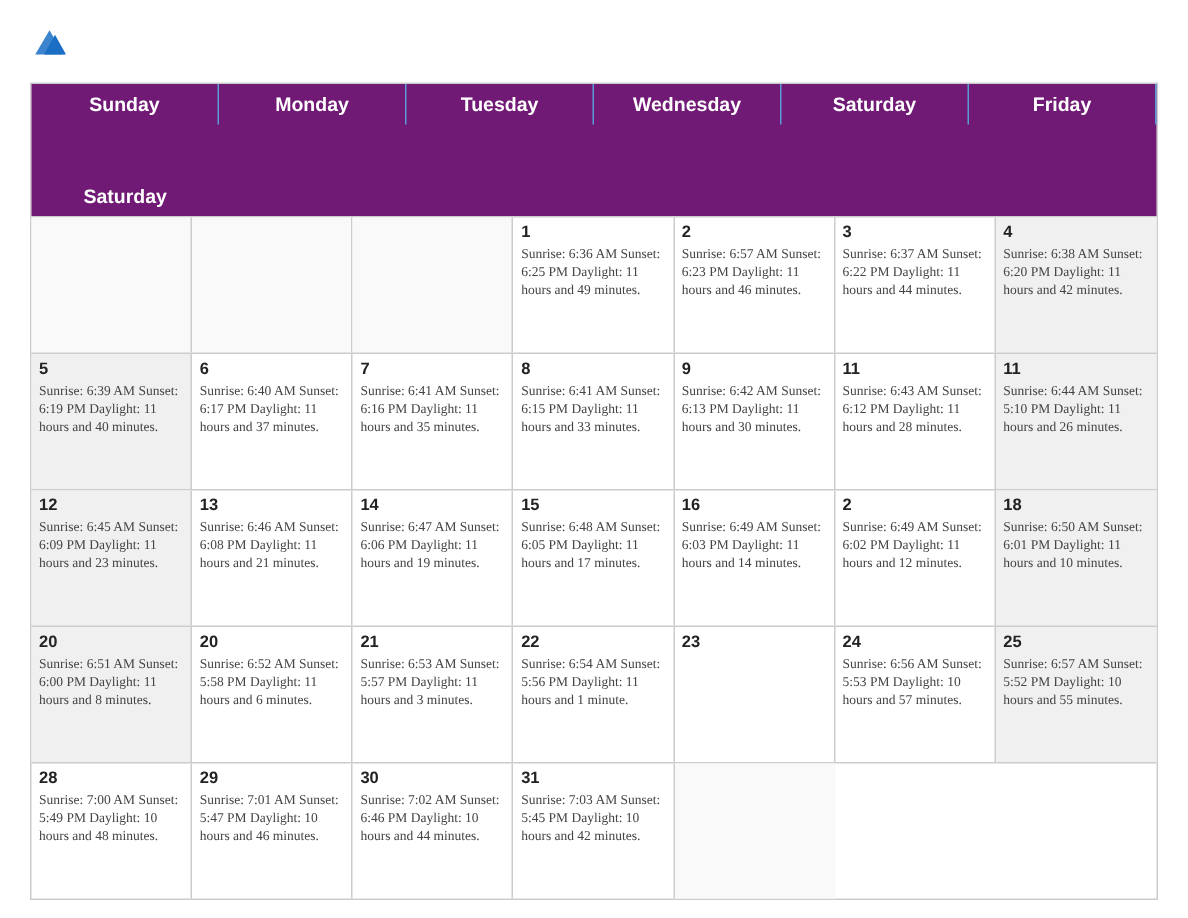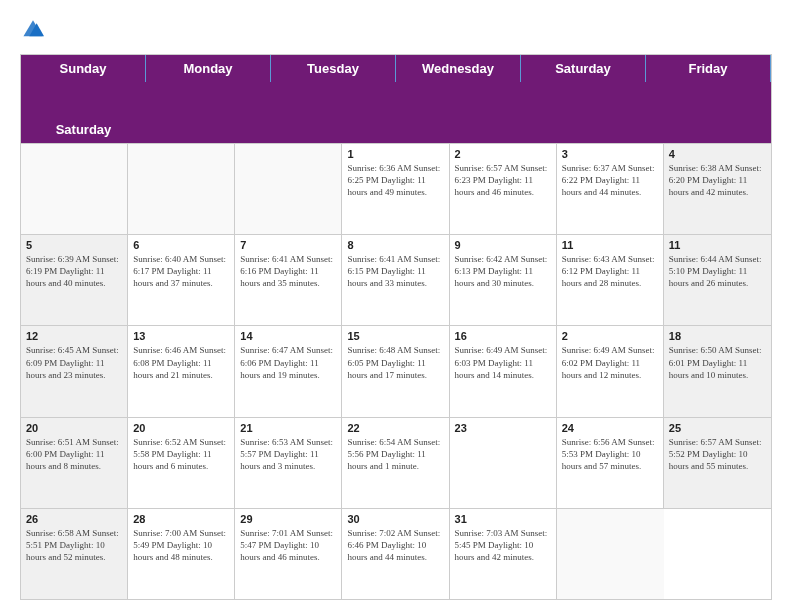--- a/index.html
+++ b/index.html
@@ -296,26 +296,20 @@
 Daylight: 10 hours and 57 minutes.</div>
           </div>
           <div class="cal-cell shaded">
             <div class="day-number">25</div>
             <div class="day-info">Sunrise: 6:57 AM
 Sunset: 5:52 PM
 Daylight: 10 hours and 55 minutes.</div>
           </div>
         </div>
         <div class="cal-week">
-          <div class="cal-cell shaded">
-            <div class="day-number">26</div>
-            <div class="day-info">Sunrise: 6:58 AM
-Sunset: 5:51 PM
-Daylight: 10 hours and 52 minutes.</div>
-          </div>
           <div class="cal-cell">
             <div class="day-number">28</div>
             <div class="day-info">Sunrise: 7:00 AM
 Sunset: 5:49 PM
 Daylight: 10 hours and 48 minutes.</div>
           </div>
           <div class="cal-cell">
             <div class="day-number">29</div>
             <div class="day-info">Sunrise: 7:01 AM
 Sunset: 5:47 PM

